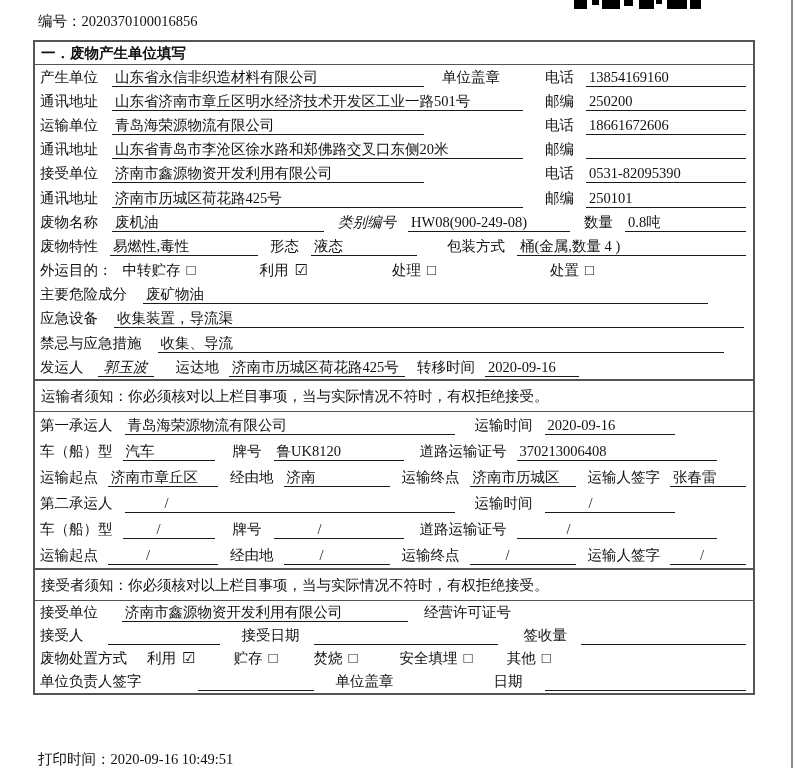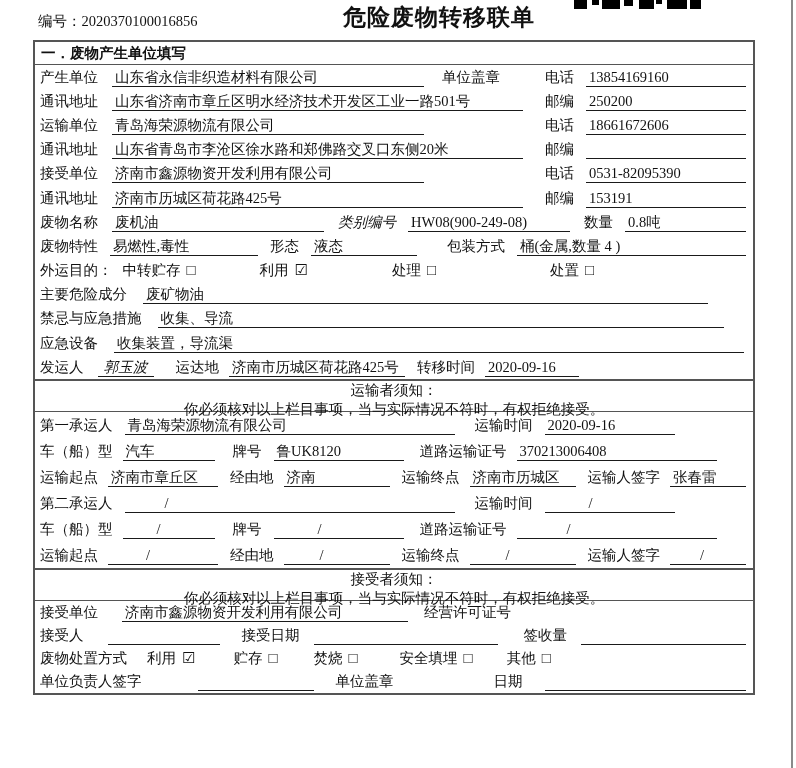--- a/index.html
+++ b/index.html
@@ -8,21 +8,21 @@
   .edge-line{position:absolute;left:791px;top:0;width:2px;height:768px;background:#8a8a8a;}
   .qr{position:absolute;left:574px;top:0;height:10px;display:flex;align-items:flex-start;}
   .qr div{background:#000;}
   .serial{position:absolute;left:38px;top:12px;font-size:14.5px;white-space:nowrap;}
   .title{position:absolute;left:0;right:0;top:2px;text-align:center;padding-left:82px;
          font-family:"Liberation Sans","DejaVu Sans",sans-serif;font-weight:bold;font-size:23px;letter-spacing:1px;}
   .sheet{position:absolute;left:33px;top:40px;width:722px;border:2px solid #555;background:#fff;box-sizing:border-box;}
   .sec-h{height:22px;display:flex;align-items:center;padding-left:6px;border-bottom:1.5px solid #555;
          font-family:"Liberation Sans","DejaVu Sans",sans-serif;font-weight:bold;font-size:14.5px;}
   .sec2,.sec3{border-top:2px solid #555;}
-  .notice{height:30px;display:flex;align-items:center;padding:0 6px;border-bottom:1.5px solid #555;font-size:14.5px;flex-direction:column;}
+  .notice{height:30px;display:flex;align-items:center;padding:0 6px;border-bottom:1.5px solid #555;font-size:14.5px;}
   .row{display:flex;align-items:center;padding:0 5px;font-size:14.5px;box-sizing:border-box;}
   .s1r{height:24.2px;}
   .s2r{height:26px;}
   .s3r{height:22.8px;}
   .left{width:505px;display:flex;align-items:center;}
   .right{flex:1;display:flex;align-items:center;}
   .lbl{white-space:nowrap;}
   .u{border-bottom:1px solid #1a1a1a;height:19px;line-height:19px;white-space:nowrap;
      padding:0 3px;box-sizing:border-box;overflow:hidden;}
   .uf{flex:1;}
@@ -43,21 +43,20 @@
     <div style="width:15px;height:9px;margin-right:2px;"></div>
     <div style="width:6px;height:4px;margin-right:5px;"></div>
     <div style="width:20px;height:9px;margin-right:3px;"></div>
     <div style="width:11px;height:9px;"></div>
   </div>
   <div class="edge-line"></div>
 
   <div class="serial">
     <span>编号：</span><span>2020370100016856</span>
   </div>
-  <div class="title">危险废物转移联单</div>
 
   <div class="sheet">
 
     <div>
       <div class="sec-h">一．废物产生单位填写</div>
 
       <div class="row s1r">
         <div class="left">
           <span class="lbl">产生单位</span>
           <span class="u" style="width:312px;margin-left:14px;">山东省永信非织造材料有限公司</span>
@@ -113,21 +112,21 @@
         </div>
       </div>
 
       <div class="row s1r">
         <div class="left">
           <span class="lbl">通讯地址</span>
           <span class="u uf" style="margin-left:14px;margin-right:22px;">济南市历城区荷花路425号</span>
         </div>
         <div class="right">
           <span class="lbl">邮编</span>
-          <span class="u uf" style="margin-left:12px;margin-right:2px;">153191</span>
+          <span class="u uf" style="margin-left:12px;margin-right:2px;">250101</span>
         </div>
       </div>
 
       <div class="row s1r">
         <span class="lbl">废物名称</span>
         <span class="u" style="width:212px;margin-left:14px;">废机油</span>
         <span class="lbl" style="margin-left:14px;font-style:italic;">类别编号</span>
         <span class="u" style="width:162px;margin-left:12px;">HW08(900-249-08)</span>
         <span class="lbl" style="margin-left:14px;">数量</span>
         <span class="u uf" style="margin-left:12px;margin-right:2px;">0.8吨</span>
@@ -161,27 +160,27 @@
           <span class="box">□</span>
         </span>
       </div>
 
       <div class="row s1r">
         <span class="lbl">主要危险成分</span>
         <span class="u uf" style="margin-left:16px;margin-right:40px;">废矿物油</span>
       </div>
 
       <div class="row s1r">
+        <span class="lbl">应急设备</span>
+        <span class="u uf" style="margin-left:16px;margin-right:4px;">收集装置，导流渠</span>
+      </div>
+
+      <div class="row s1r">
         <span class="lbl">禁忌与应急措施</span>
         <span class="u uf" style="margin-left:16px;margin-right:24px;">收集、导流</span>
-      </div>
-
-      <div class="row s1r">
-        <span class="lbl">应急设备</span>
-        <span class="u uf" style="margin-left:16px;margin-right:4px;">收集装置，导流渠</span>
       </div>
 
       <div class="row s1r">
         <span class="lbl">发运人</span>
         <span class="u" style="width:56px;margin-left:14px;text-align:center;font-style:italic;">郭玉波</span>
         <span class="lbl" style="margin-left:22px;">运达地</span>
         <span class="u" style="width:176px;margin-left:10px;">济南市历城区荷花路425号</span>
         <span class="lbl" style="margin-left:12px;">转移时间</span>
         <span class="u" style="width:94px;margin-left:10px;">2020-09-16</span>
       </div>
@@ -298,14 +297,17 @@
       <div class="row s3r">
         <span class="lbl">单位负责人签字</span>
         <span class="u" style="width:116px;margin-left:56px;"></span>
         <span class="lbl" style="margin-left:22px;">单位盖章</span>
         <span class="lbl" style="margin-left:100px;">日期</span>
         <span class="u uf" style="margin-left:22px;margin-right:2px;"></span>
       </div>
     </div>
   </div>
 
+  <div class="footer">
+    <span>打印时间：</span><span>2020-09-16 10:49:51</span>
+  </div>
 
 </div>
 
 </body></html>

